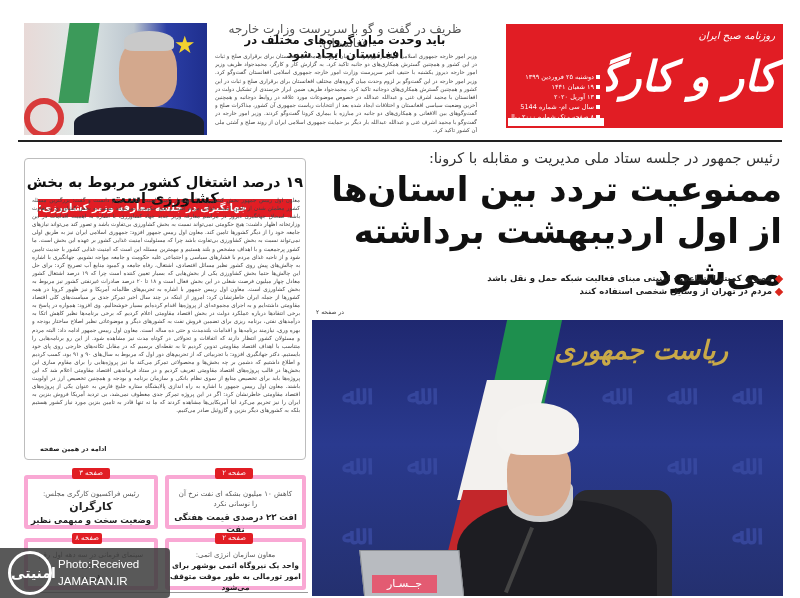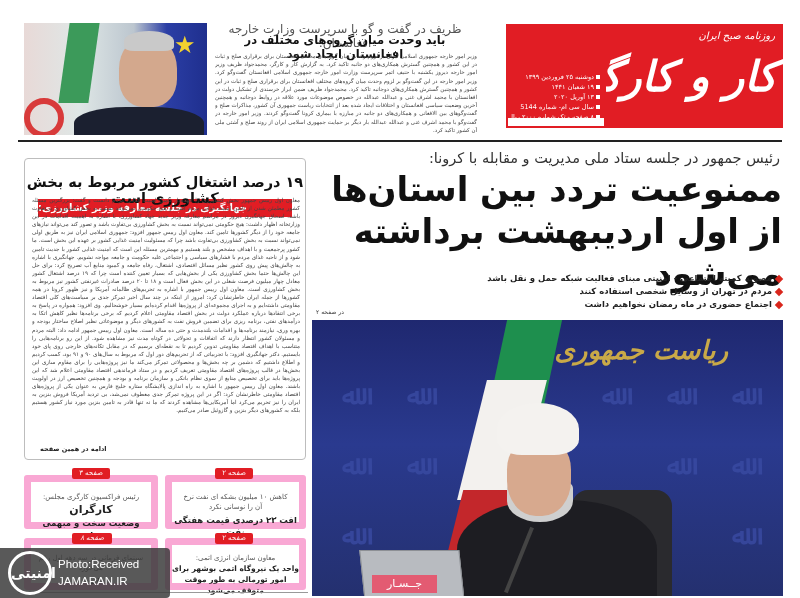--- a/index.html
+++ b/index.html
@@ -47,21 +47,21 @@
   .laptop { position: absolute; left: 50px; top: 230px; width: 100px; height: 52px; background: #b8bbc0; transform: skewX(6deg); border: 1px solid #8d9095; }
   .mic { position: absolute; left: 205px; top: 205px; width: 4px; height: 70px; background: #444; transform: rotate(22deg); }
   .jesaar { position: absolute; left: 60px; top: 255px; width: 65px; height: 18px; background: #e35b72; color: #fff; font-size: 11px; font-weight: normal; text-align: center; line-height: 18px; }
   
   .jbox { left: 24px; top: 158px; width: 282px; height: 302px; border: 1px solid #bdbdbd; border-radius: 4px; }
   .jkicker { left: 38px; top: 152px; width: 254px; height: 18px; background: #e11d24; color: #fff; font-size: 10px; text-align: left; line-height: 18px; font-weight: bold; margin-top: 47px; }
   .jhead { left: 26px; top: 174px; width: 278px; text-align: center; font-size: 14.5px; font-weight: bold; color: #111; }
   .jbody { left: 32px; top: 196px; width: 268px; height: 245px; overflow: hidden; font-size: 5.6px; line-height: 8.1px; color: #444; text-align: justify; }
   .jmore { left: 40px; top: 445px; font-size: 6.5px; font-weight: bold; color: #222; direction: rtl; }
   
-  .sbox { border: 7px solid #f9a8d4; border-radius: 3px; background: #fff; }
+  .sbox { border: 4px solid #f9a8d4; border-radius: 3px; background: #fff; }
   .stag { height: 11px; background: #e11d24; color: #fff; font-size: 7px; line-height: 11px; text-align: center; border-radius: 2px; }
   .skick { font-size: 7px; color: #555; text-align: center; line-height: 10px; }
   .shead { font-size: 11px; font-weight: bold; text-align: center; color: #222; line-height: 15px; }
   .shead2 { font-size: 8.5px; font-weight: bold; text-align: center; color: #222; line-height: 12px; }
   .bottom-rule { left: 18px; top: 592px; width: 290px; height: 1px; background: #999; }
   
   .wm { left: 0; top: 548px; width: 170px; height: 50px; background: rgba(60,60,60,.85); border-radius: 0 4px 4px 0; direction: ltr; }
   .wm-logo { position: absolute; left: 8px; top: 3px; width: 44px; height: 44px; border: 3px solid #fff; border-radius: 50%; color: #fff; font-size: 14px; font-weight: bold; line-height: 38px; text-align: center; }
   .wm-t1 { position: absolute; left: 58px; top: 10px; color: #fff; font-size: 11.5px; font-family: "Liberation Sans", sans-serif; }
   .wm-t2 { position: absolute; left: 58px; top: 27px; color: #fff; font-size: 11.5px; font-family: "Liberation Sans", sans-serif; }
@@ -97,21 +97,20 @@
 <div class="abs rule" style="top:140px;"></div>
 
 <div class="abs main-kicker">رئیس جمهور در جلسه ستاد ملی مدیریت و مقابله با کرونا:</div>
 <div class="abs main-head">
   <div>ممنوعیت تردد بین استان‌ها</div>
   <div>از اول اردیبهشت برداشته می‌شود</div>
 </div>
 <ul class="abs bullets">
   <li><span class="dot"></span><span>مصوبه کمیته اجتماعی - امنیتی مبنای فعالیت شبکه حمل و نقل باشد</span></li>
   <li><span class="dot"></span><span>مردم در تهران از وسایل شخصی استفاده کنند</span></li>
-  <li><span class="dot"></span><span>اجتماع حضوری در ماه رمضان نخواهیم داشت</span></li>
 </ul>
 <div class="abs page-ref">در صفحه ۲</div>
 
 <div class="abs main-photo">
   <div class="emblem" style="left:30px;top:60px;">ﷲ</div>
   <div class="emblem" style="left:95px;top:60px;">ﷲ</div>
   <div class="emblem" style="left:30px;top:130px;">ﷲ</div>
   <div class="emblem" style="left:95px;top:130px;">ﷲ</div>
   <div class="emblem" style="left:30px;top:200px;">ﷲ</div>
   <div class="emblem" style="left:290px;top:60px;">ﷲ</div>
@@ -150,21 +149,21 @@
 <div class="abs sbox" style="left:165px;top:475px;width:141px;height:54px;">
   <div class="skick" style="margin-top:10px;padding:0 8px;">کاهش ۱۰ میلیون بشکه ای نفت نرخ آن را نوسانی نکرد</div>
   <div class="shead2" style="margin-top:2px;">افت ۲۳ درصدی قیمت هفتگی نفت</div>
 </div>
 <div class="abs stag" style="left:215px;top:468px;width:38px;">صفحه ۲</div>
 
 <div class="abs sbox" style="left:24px;top:538px;width:134px;height:52px;">
   <div class="skick" style="margin-top:8px;">سینمای فرمانی در سه دهه اول رقم می‌خورد</div>
   <div class="shead2">در...</div>
 </div>
-<div class="abs stag" style="left:72px;top:533px;width:40px;font-style:italic;">صفحه ۸</div>
+<div class="abs stag" style="left:72px;top:533px;width:30px;">صفحه ۸</div>
 
 <div class="abs sbox" style="left:165px;top:538px;width:141px;height:52px;">
   <div class="skick" style="margin-top:8px;">معاون سازمان انرژی اتمی:</div>
   <div class="shead2" style="font-size:7.5px;line-height:11px;">واحد یک نیروگاه اتمی بوشهر برای</div>
   <div class="shead2" style="font-size:7.5px;line-height:11px;">امور تورمالی به طور موقت متوقف می‌شود</div>
 </div>
 <div class="abs stag" style="left:215px;top:533px;width:38px;">صفحه ۲</div>
 
 <div class="abs bottom-rule"></div>
 

